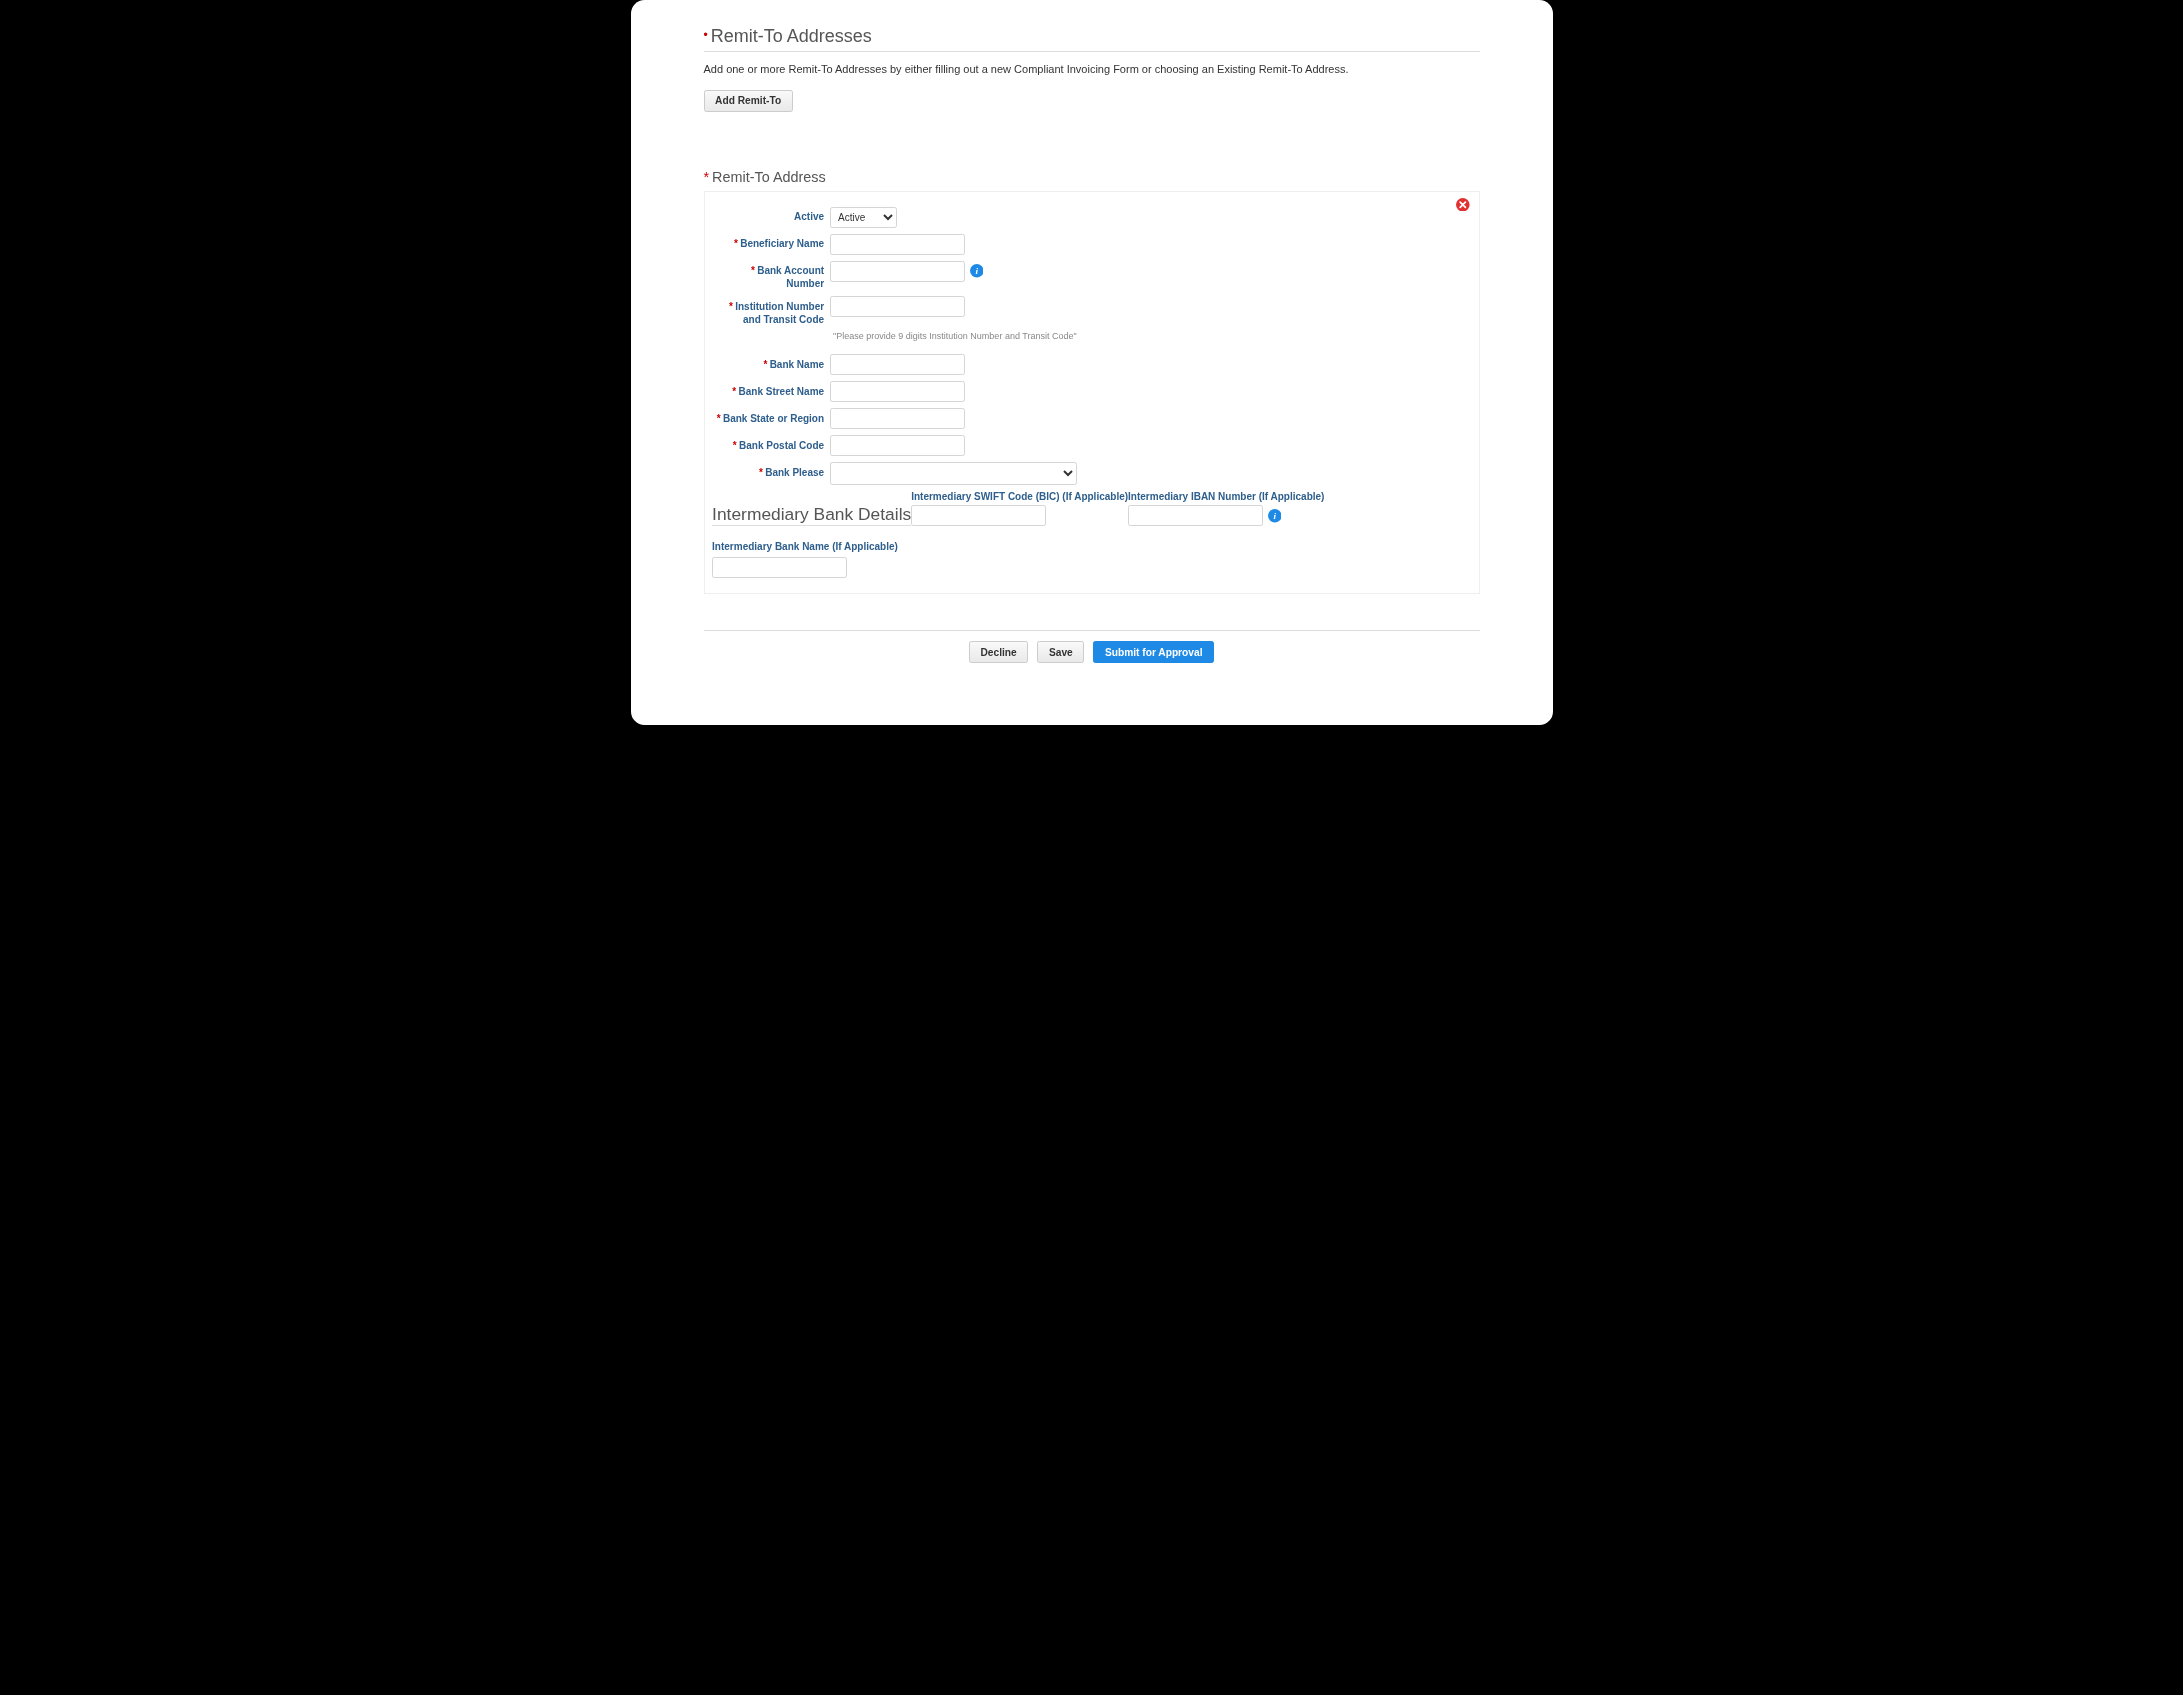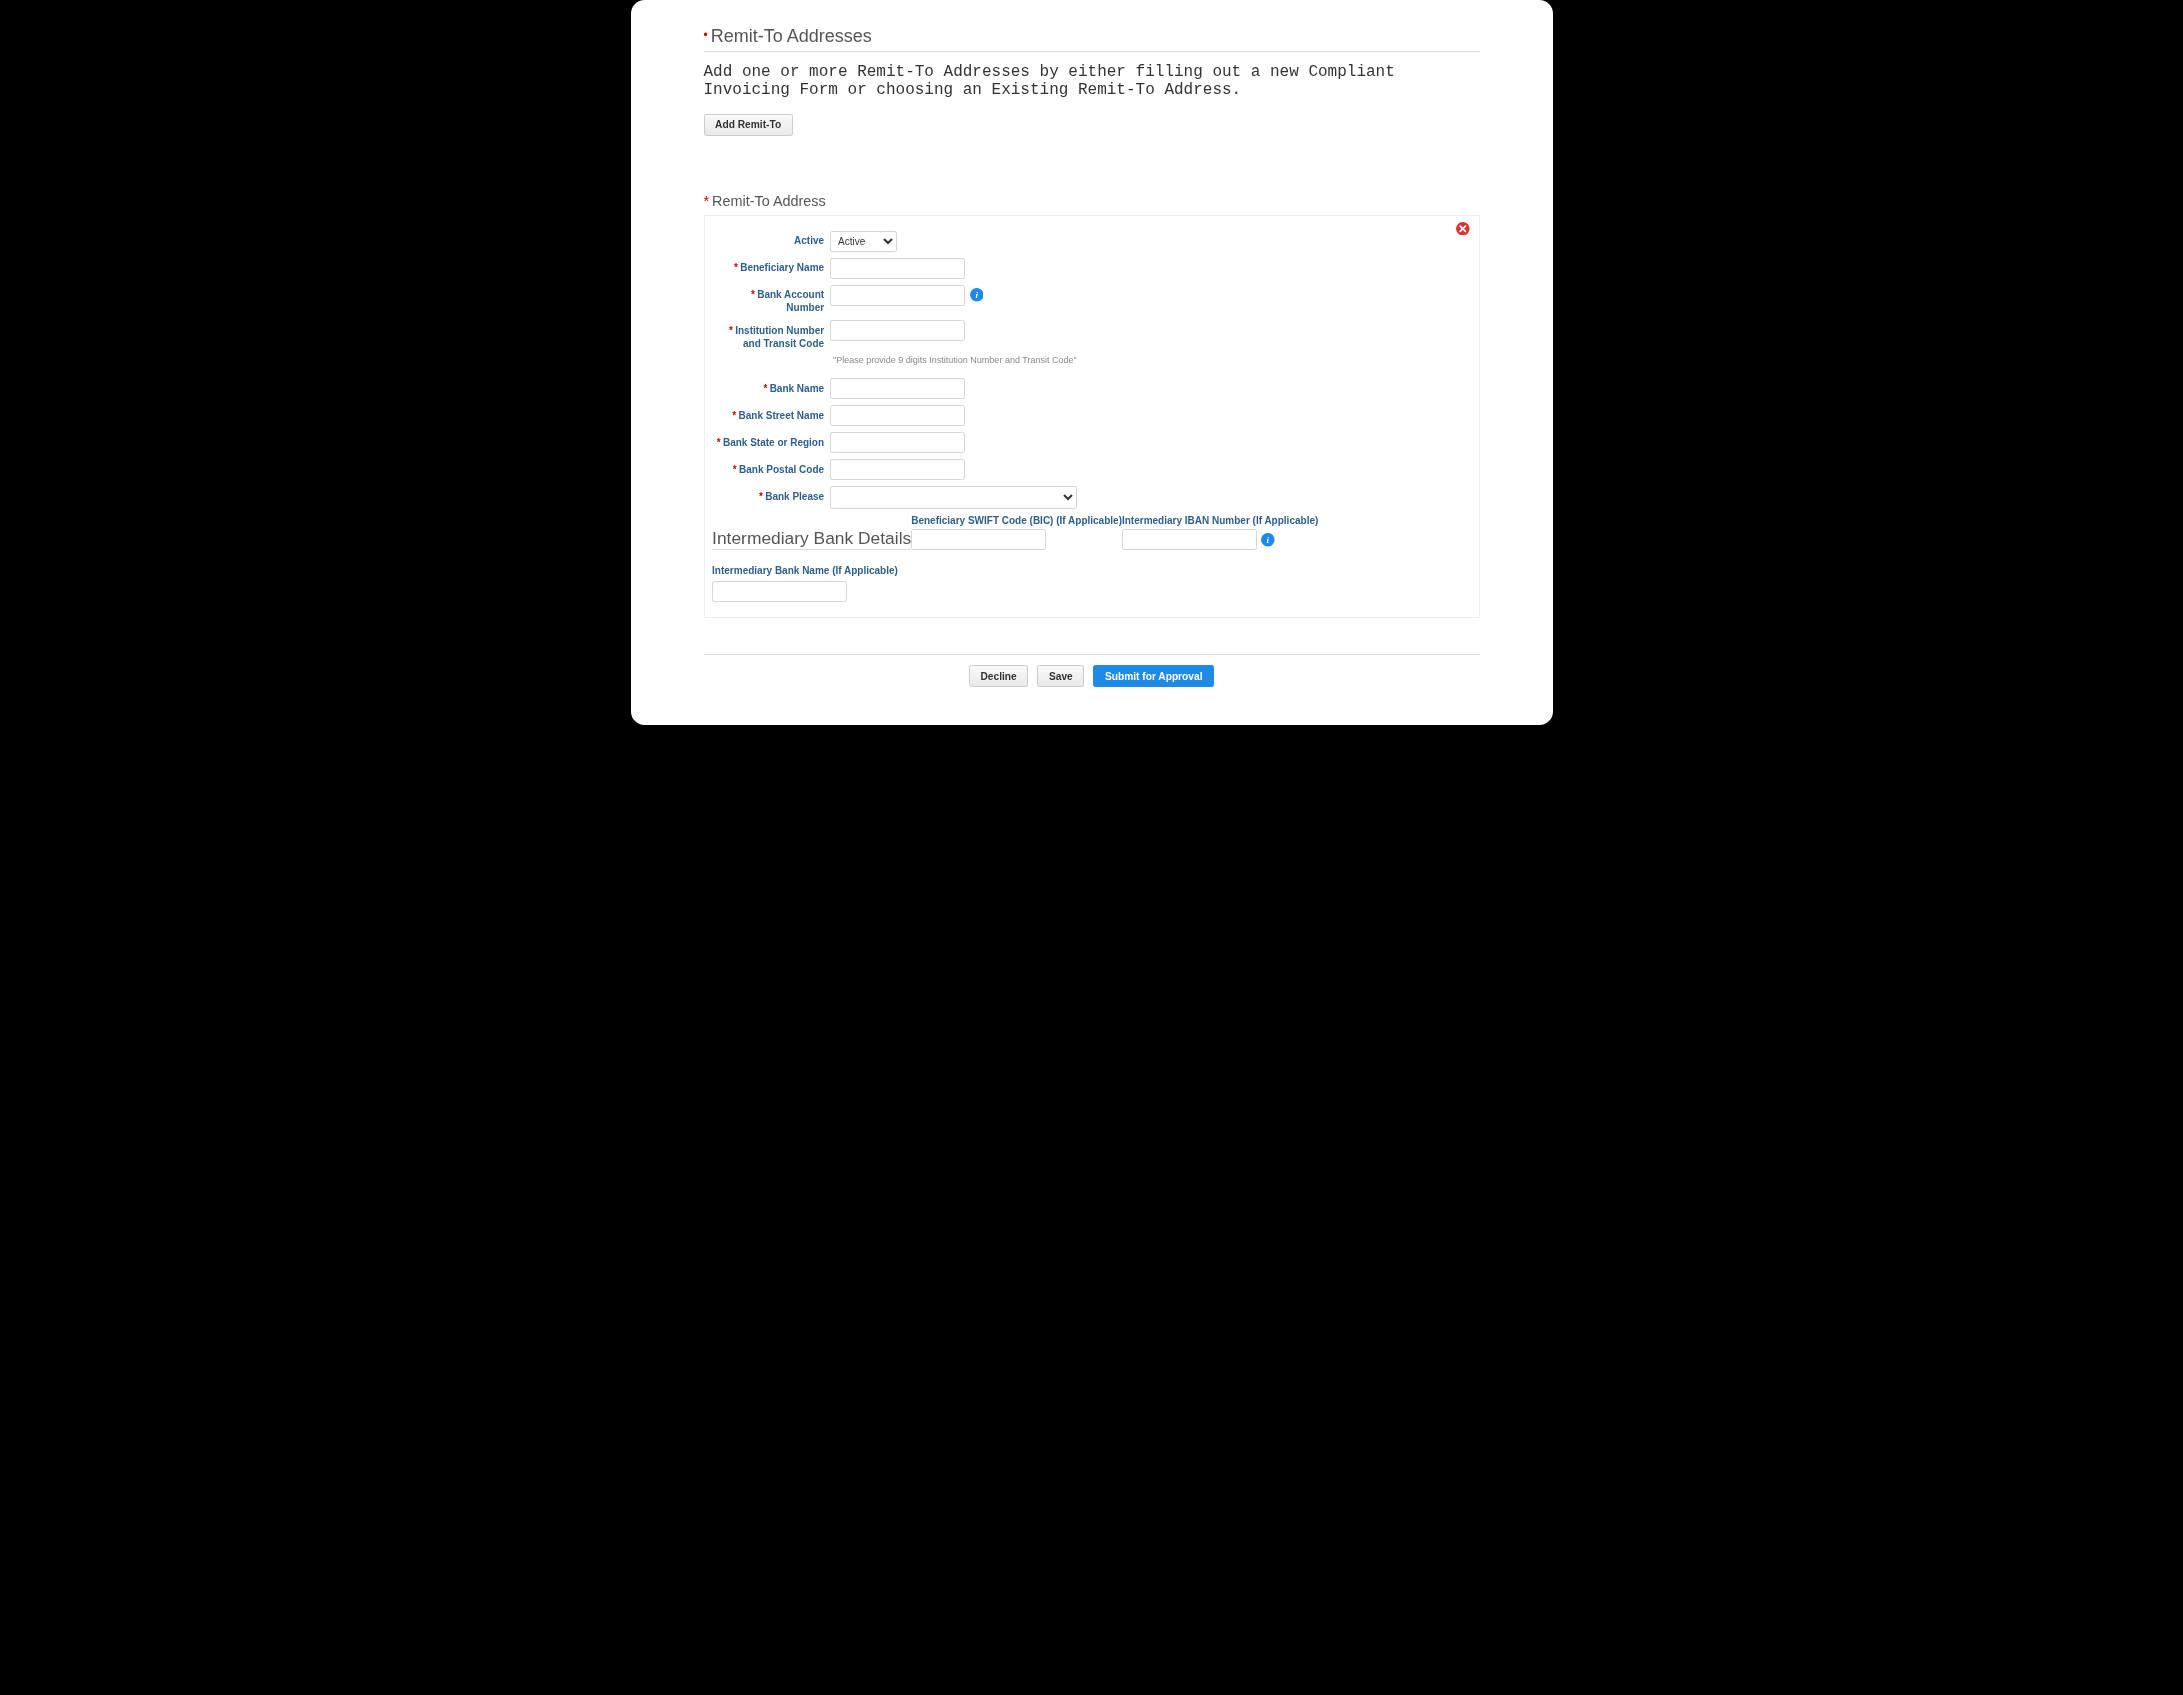--- a/index.html
+++ b/index.html
@@ -31,24 +31,23 @@
     align-items: center;
   }
   .section-heading .req-dot {
     color: #c00;
     font-size: 12px;
     margin-right: 3px;
     position: relative;
     top: -1.5px;
   }
   .intro {
-    font-size: 16px;
+    font-size: 11px;
     color: #333;
     margin-bottom: 15px;
-    font-family: Liberation Mono, monospace;
   }
   .btn {
     display: inline-block;
     font-size: 10.2px;
     padding: 4.5px 10.6px;
     border: 0.8px solid #ccc;
     border-radius: 2.3px;
     background: linear-gradient(#f9f9f9, #e9e9e9);
     color: #333;
     cursor: pointer;
@@ -321,21 +320,21 @@
       <div class="input-col">
         <select class="wide-select">
           <option></option>
         </select>
       </div>
     </div>
 
     <div class="intermediary-row">
       <div class="intermediary-heading">Intermediary Bank Details</div>
       <div class="intermediary-col" style="margin-left:0;">
-        <div class="col-label">Beneficiary SWIFT Code (BIC) (If Applicable)</div>
+        <div class="col-label">Intermediary SWIFT Code (BIC) (If Applicable)</div>
         <input type="text" value="" style="">
       </div>
       <div class="intermediary-col" style="margin-left:0;">
         <div class="col-label">Intermediary IBAN Number (If Applicable)</div>
         <div class="input-with-icon">
           <input type="text" value="" style="">
           <span class="info-icon">
             <svg viewBox="0 0 18 18" width="13.6" height="13.6">
                 <circle cx="9" cy="9" r="9" fill="#1e8ae6"></circle>
                 <text x="9" y="13" text-anchor="middle" font-style="italic" font-family="Georgia,serif" font-size="12" font-weight="bold" fill="#fff">i</text>

